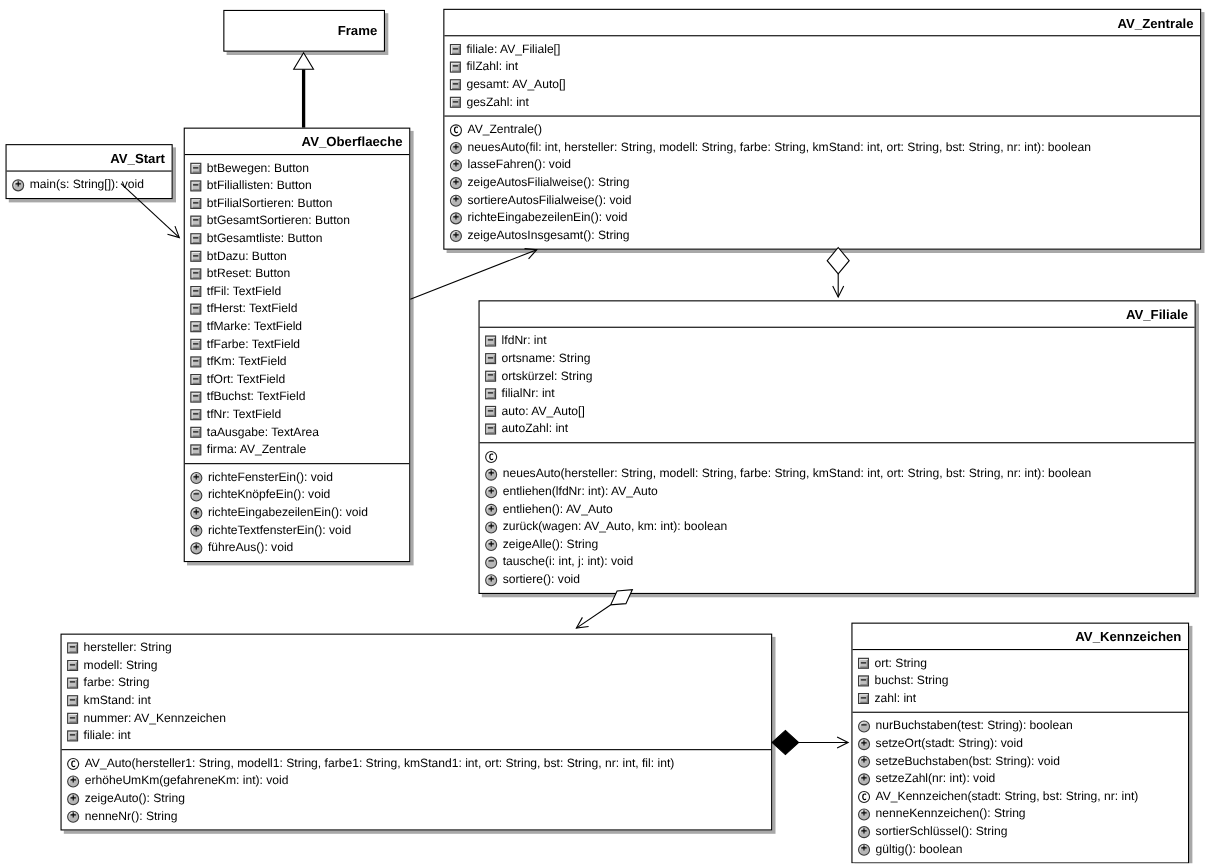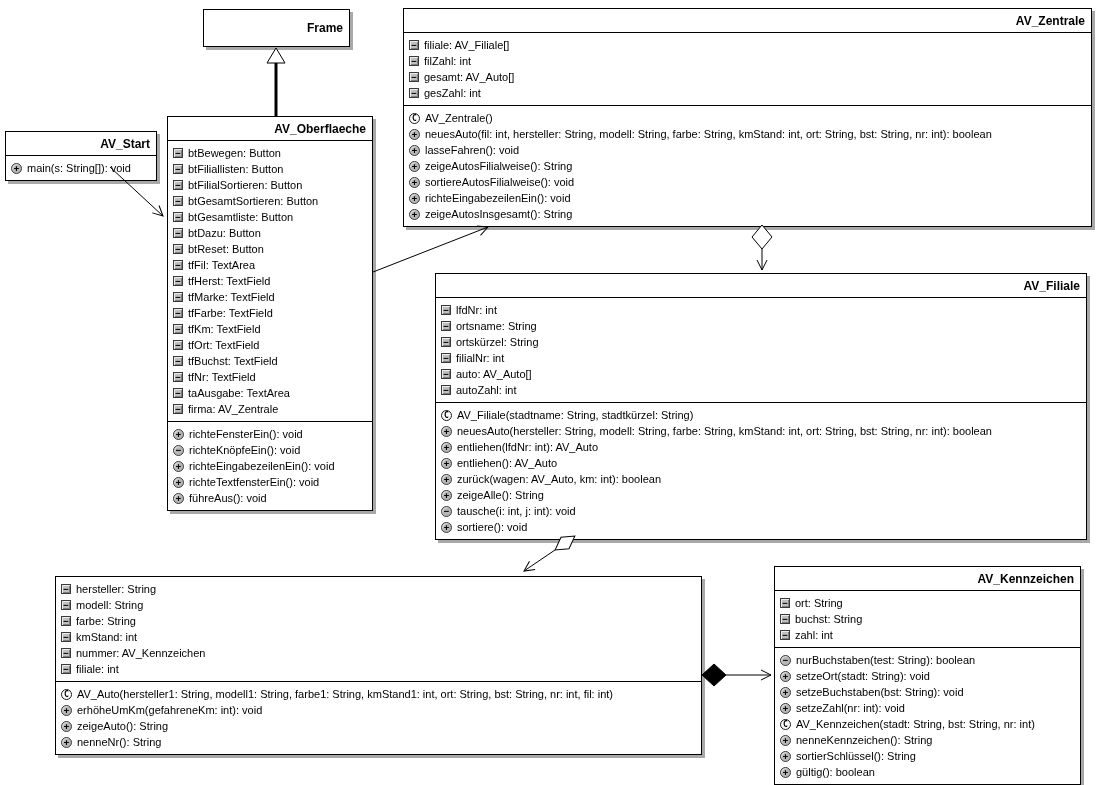--- a/index.html
+++ b/index.html
@@ -75,21 +75,21 @@
         <div class="member">
           <span class="ic field-private">−</span>
           <span class="">btDazu: Button</span>
         </div>
         <div class="member">
           <span class="ic field-private">−</span>
           <span class="">btReset: Button</span>
         </div>
         <div class="member">
           <span class="ic field-private">−</span>
-          <span class="">tfFil: TextArea</span>
+          <span class="">tfFil: TextField</span>
         </div>
         <div class="member">
           <span class="ic field-private">−</span>
           <span class="">tfHerst: TextField</span>
         </div>
         <div class="member">
           <span class="ic field-private">−</span>
           <span class="">tfMarke: TextField</span>
         </div>
         <div class="member">
@@ -221,21 +221,20 @@
           <span class="">auto: AV_Auto[]</span>
         </div>
         <div class="member">
           <span class="ic field-private">−</span>
           <span class="">autoZahl: int</span>
         </div>
       </div>
     <div class="compartment methods">
         <div class="member">
           <span class="ic constructor">C</span>
-          <span class="">AV_Filiale(stadtname: String, stadtkürzel: String)</span>
         </div>
         <div class="member">
           <span class="ic method-public">+</span>
           <span class="">neuesAuto(hersteller: String, modell: String, farbe: String, kmStand: int, ort: String, bst: String, nr: int): boolean</span>
         </div>
         <div class="member">
           <span class="ic method-public">+</span>
           <span class="">entliehen(lfdNr: int): AV_Auto</span>
         </div>
         <div class="member">

